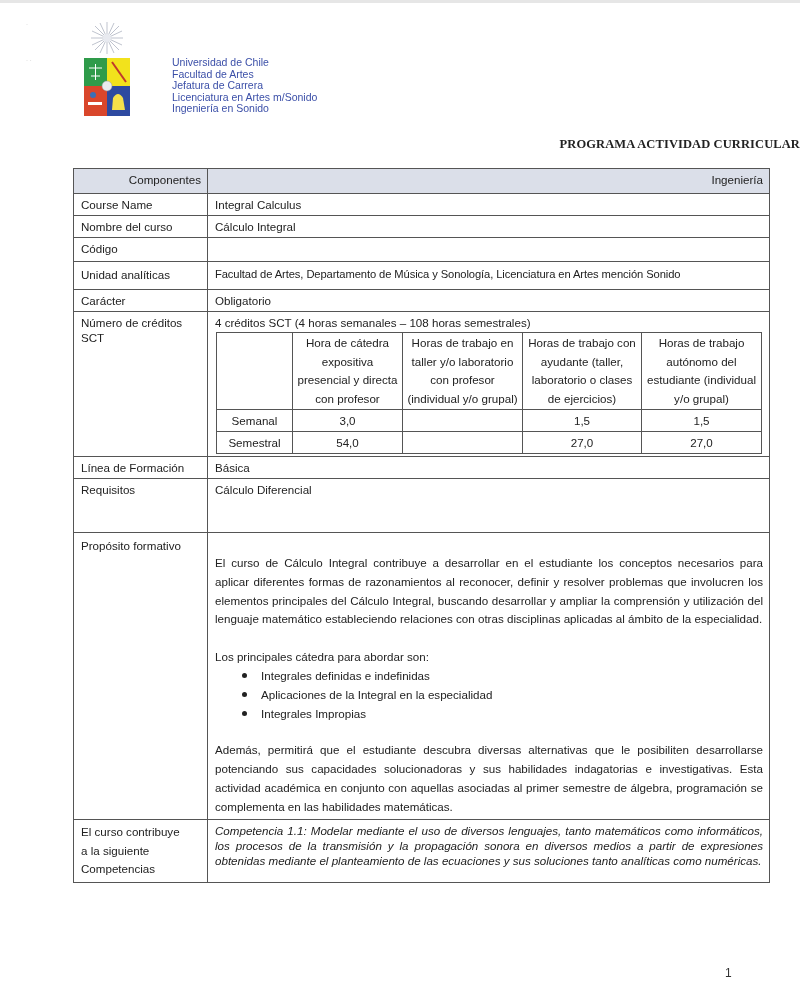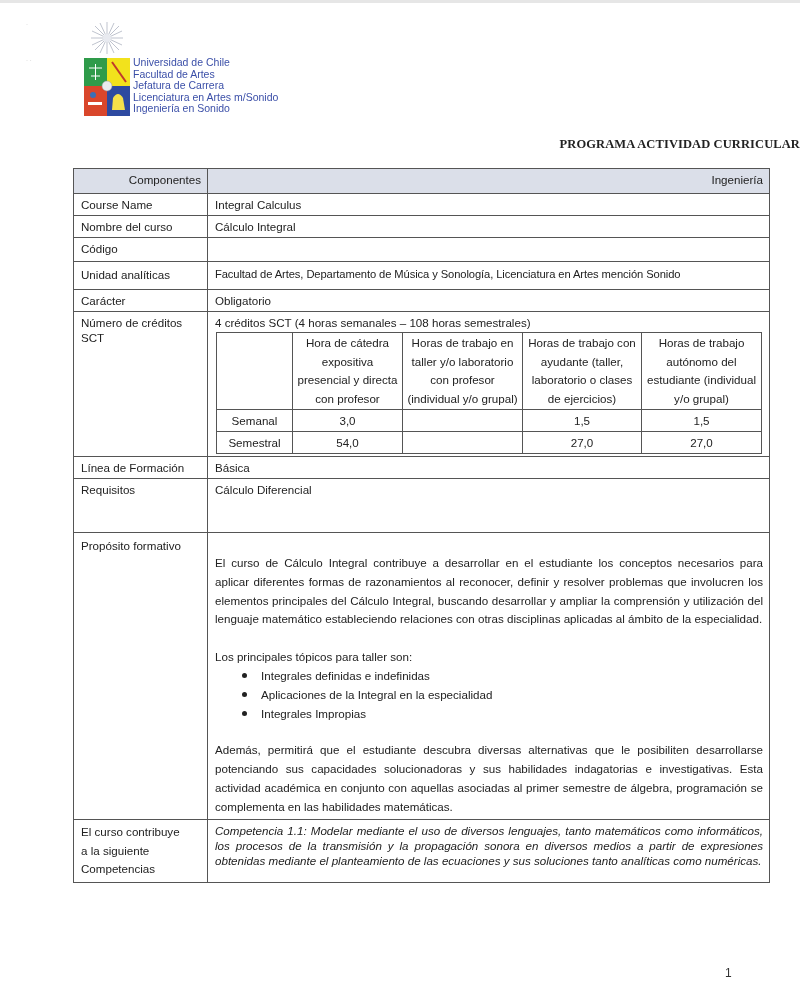--- a/index.html
+++ b/index.html
@@ -7,21 +7,21 @@
     width: 800px; height: 1008px; position: relative; overflow: hidden;
     background: #ffffff; color: #222;
     font-family: "Liberation Sans", sans-serif;
   }
   .topline { position: absolute; left: 0; top: 0; width: 800px; height: 3px; background: #e6e6e6; }
   .logo { position: absolute; left: 82px; top: 18px; width: 50px; height: 100px; }
   .logo-text {
     position: absolute; left: 133px; top: 57px;
     font-size: 10.5px; line-height: 11.6px; color: #3b4fa8;
   }
-  .logo-text div { white-space: nowrap; }
+  .logo-text div { white-space: nowrap; margin-left: 39px; }
   .doc-title {
     position: absolute; left: 0; width: 800px; top: 137px; text-align: right;
     font-family: "Liberation Serif", serif; font-weight: bold; font-size: 12.5px; color: #222;
     letter-spacing: 0.1px;
   }
   table.main {
     position: absolute; left: 73px; top: 168px; width: 696px;
     border-collapse: collapse; font-size: 11.6px; color: #222;
     table-layout: fixed;
   }
@@ -177,21 +177,21 @@
   </tr>
   <tr class="h54">
     <td>Requisitos</td>
     <td>Cálculo Diferencial</td>
   </tr>
   <tr>
     <td style="padding-top:5px">Propósito formativo</td>
     <td style="padding-top:21px">
       <div class="justify">El curso de Cálculo  Integral contribuye a desarrollar en  el estudiante  los conceptos necesarios para aplicar diferentes formas de razonamientos al reconocer, definir  y resolver problemas que involucren los elementos principales del Cálculo Integral, buscando desarrollar y ampliar la comprensión y utilización   del lenguaje matemático estableciendo relaciones con otras disciplinas aplicadas al ámbito de la especialidad.</div>
       <div class="para-gap"></div>
-      <div style="line-height:19px">Los principales tópicos para taller son:</div>
+      <div style="line-height:19px">Los principales cátedra para abordar son:</div>
       <ul class="topics">
         <li>Integrales definidas e indefinidas</li>
         <li>Aplicaciones de la Integral en la especialidad</li>
         <li>Integrales Impropias</li>
       </ul>
       <div class="para-gap"></div>
       <div class="justify">Además, permitirá que el estudiante  descubra diversas alternativas que le posibiliten desarrollarse potenciando sus capacidades solucionadoras y sus habilidades indagatorias e investigativas. Esta actividad académica en conjunto con aquellas asociadas al primer semestre de álgebra, programación se complementa en las habilidades matemáticas.</div>
     </td>
   </tr>
   <tr>

